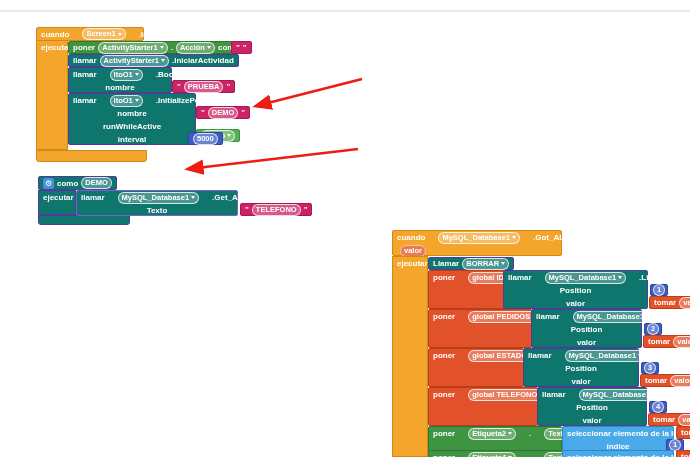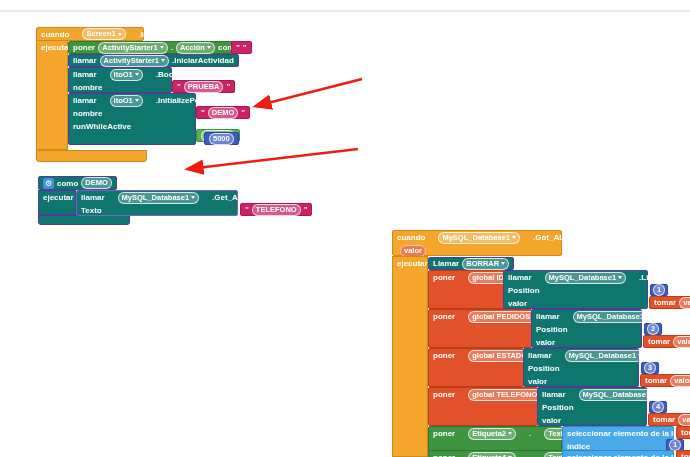--- a/index.html
+++ b/index.html
@@ -2,21 +2,21 @@
 <html><head>
 <meta charset="utf-8">
 <style>
   html,body{margin:0;padding:0;background:#fff}
   .canvas{position:relative;width:690px;height:457px;background:#ffffff;overflow:hidden;
           font-family:"Liberation Sans",sans-serif;font-weight:bold;font-size:8px;color:#fff}
   .divider{position:absolute;left:0;top:10px;width:100%;height:2px;background:#e9e9e9}
   .b,.box{position:absolute;border-radius:2px;box-sizing:border-box}
   .b{display:flex;align-items:center;gap:3px;padding:0 4px;height:13px;white-space:nowrap}
   .box .r{display:flex;align-items:center;gap:13px;padding:0 4px;height:13px;white-space:nowrap;box-sizing:border-box}
-  .r.right{justify-content:flex-start}
+  .r.right{justify-content:center}
   .bar{align-items:flex-start;padding-top:2px}
   .orange{background:#F4A52C;border:1px solid #CF8A1D}
   .purple{background:#0f766e;border:1px solid #53389F}
   .green{background:#3E9441;border:1px solid #2F7533}
   .lgreen{background:#57B154;border:1px solid #3E9140}
   .pink{background:#CB2365;border:1px solid #A51A51}
   .redv{background:#E1512A;border:1px solid #BC3D19}
   .bluem{background:#3C5CC2;border:1px solid #2B47A3}
   .lblue{background:#49A9E9;border:1px solid #2F87C6}
   .chip{display:inline-flex;align-items:center;border-radius:6px;padding:0 3px;height:10px;
@@ -105,35 +105,38 @@
           <span class="caret"></span>
         </span>
       <span>.InitializePeriodic</span>
     </div>
     <div class="r right">
         <span>nombre</span>
       </div>
     <div class="r right">
         <span>runWhileActive</span>
       </div>
+    <div class="r right">
+        <span>interval</span>
+      </div>
   </div>
   <div class="b pink" style="left:196px;top:106px">
     <span class="q">"</span>
     <span class="chip">
         <span>DEMO</span>
       </span>
     <span class="q">"</span>
   </div>
   <div class="b lgreen" style="left:196px;top:129px">
     <span class="chip">
         <span>cierto</span>
         <span class="caret"></span>
       </span>
   </div>
-  <div class="b bluem" style="left:204px;top:132px">
+  <div class="b bluem" style="left:188px;top:132px">
     <span class="chip">
         <span>5000</span>
       </span>
   </div>
 
   <div class="b purple" style="left:38px;top:176px;height:14px">
     <span class="gear">
         <span>⚙</span>
       </span>
     <span>como</span>

